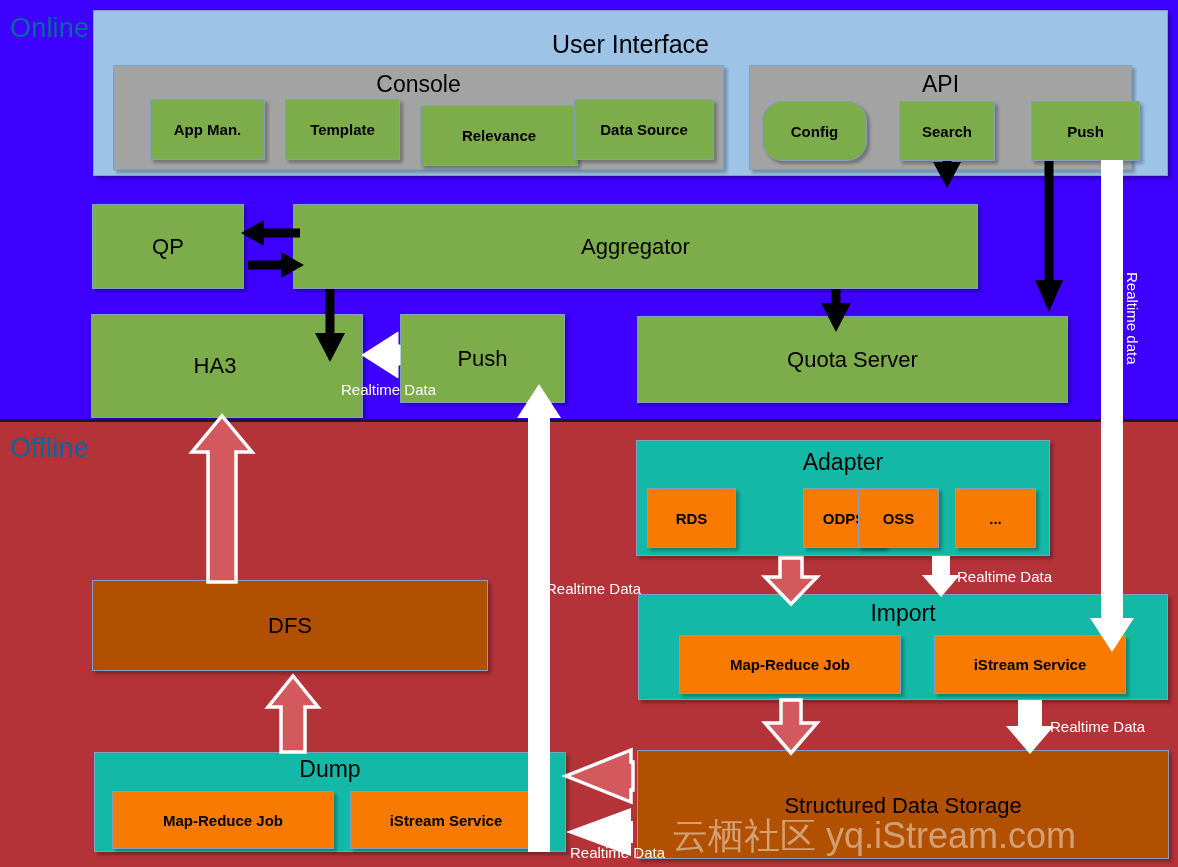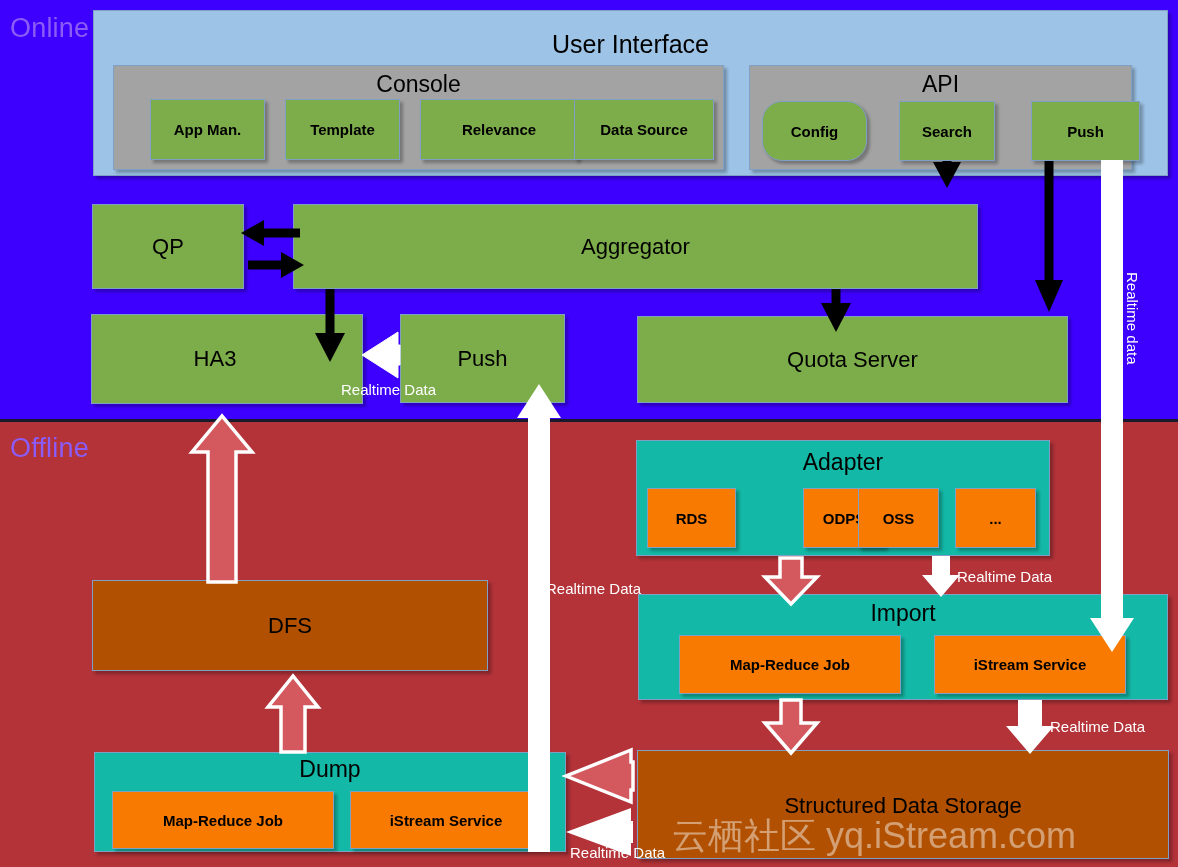--- a/index.html
+++ b/index.html
@@ -10,21 +10,21 @@
     position:relative;
   }
   #stage { position:relative; width:1178px; height:867px; }
 
   
   .zone { position:absolute; }
   #online-zone  { left:0;  top:0;   width:1178px; height:419px; background:#3D00FF; }
   #offline-zone { left:0;  top:419px; width:1178px; height:448px; background:#B33339; border-top:3px solid #1a1a2e; }
 
   .zone-label {
-    position:absolute; font-size:27px; color:#8b5cf6; letter-spacing:.2px;
+    position:absolute; font-size:27px; color:#0369a1; letter-spacing:.2px;
     font-family:"Liberation Sans", sans-serif;
   }
   #online-label  { left:10px; top:13px; }
   #offline-label { left:10px; top:433px; }
 
   
   .box { position:absolute; border:1px solid #7f9fc4; box-shadow:3px 3px 3px rgba(0,0,0,.28); }
   .box > .caption {
     position:absolute; left:0; right:0; text-align:center; color:#000;
   }
@@ -78,21 +78,21 @@
 
   <div class="box group-panel" style="left:113px; top:65px; width:611px; height:105px;">
     <div class="caption title-md" style="top:5px;">Console</div>
   </div>
   <div class="box green-box" style="left:150px; top:99px; width:115px; height:61px;">
     <div class="centered lbl-bold">App Man.</div>
   </div>
   <div class="box green-box" style="left:285px; top:99px; width:115px; height:61px;">
     <div class="centered lbl-bold">Template</div>
   </div>
-  <div class="box green-box" style="left:420px; top:99px; width:158px; height:61px;">
+  <div class="box green-box" style="left:420px; top:105px; width:158px; height:61px;">
     <div class="centered lbl-bold">Relevance</div>
   </div>
   <div class="box green-box" style="left:574px; top:99px; width:140px; height:61px;">
     <div class="centered lbl-bold">Data Source</div>
   </div>
 
   <div class="box group-panel" style="left:749px; top:65px; width:383px; height:105px;">
     <div class="caption title-md" style="top:5px;">API</div>
   </div>
   <div class="box green-box" style="left:762px; top:101px; width:105px; height:60px;border-radius:20px;">
@@ -105,21 +105,21 @@
     <div class="centered lbl-bold">Push</div>
   </div>
 
   <div class="box green-box" style="left:92px; top:204px; width:152px; height:85px;">
     <div class="centered lbl-plain">QP</div>
   </div>
   <div class="box green-box" style="left:293px; top:204px; width:685px; height:85px;">
     <div class="centered lbl-plain">Aggregator</div>
   </div>
 
-  <div class="box green-box" style="left:91px; top:314px; width:272px; height:90px;">
+  <div class="box green-box" style="left:91px; top:314px; width:272px; height:104px;">
     <div class="centered lbl-plain" style="padding-right:24px;">HA3</div>
   </div>
   <div class="box green-box" style="left:400px; top:314px; width:165px; height:89px;">
     <div class="centered lbl-plain">Push</div>
   </div>
   <div class="box green-box" style="left:637px; top:316px; width:431px; height:87px;">
     <div class="centered lbl-plain">Quota Server</div>
   </div>
 
   <div class="flow-label" style="left:341px; top:381px;">Realtime Data</div>

